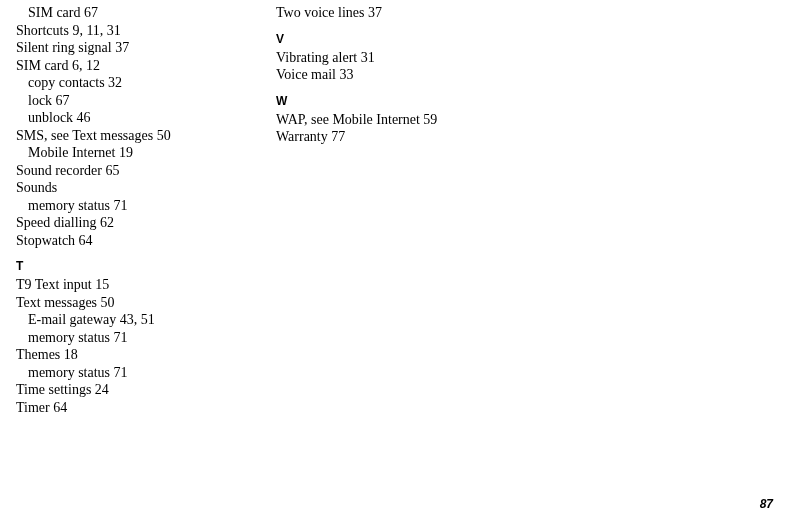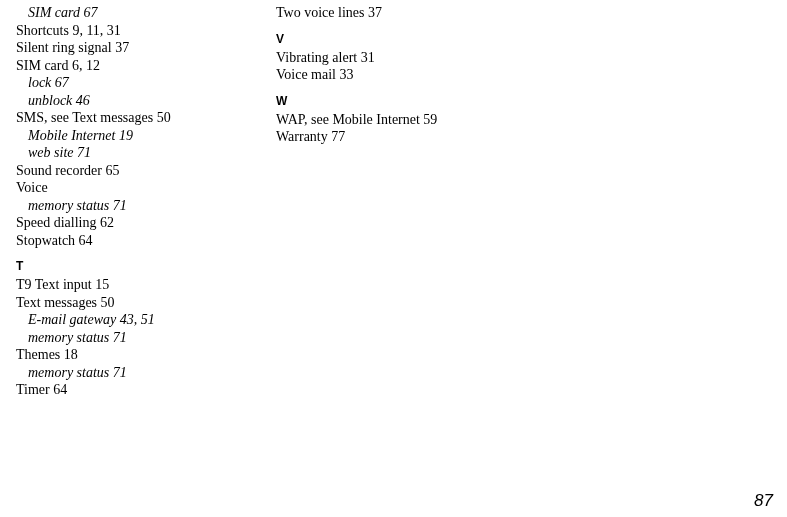--- a/index.html
+++ b/index.html
@@ -17,64 +17,65 @@
     display: flex;
     padding: 4px 16px 0 16px;
   }
   .col {
     width: 260px;
     line-height: 1.25;
   }
   .col1 { }
   .col2 { }
   .entry { margin: 0; white-space: pre; }
-  .sub { padding-left: 12px; font-style: italic; }
+  .sub { padding-left: 12px; }
   .letter {
     font-family: Arial, Helvetica, sans-serif;
     font-weight: bold;
     font-size: 12px;
     margin-top: 10px;
     margin-bottom: 2px;
   }
   .pagenum {
     position: absolute;
     right: 14px;
     bottom: 6px;
     font-family: Arial, Helvetica, sans-serif;
-    font-weight: normal;
-    font-size: 17px;
+    font-weight: bold;
+    font-size: 12px;
     font-style: italic;
   }
 </style>
 </head>
 <body>
 
 <div class="page">
   <div class="col col1">
     <div class="entry sub">SIM card 67</div>
     <div class="entry">Shortcuts 9, 11, 31</div>
     <div class="entry">Silent ring signal 37</div>
     <div class="entry">SIM card 6, 12</div>
+    <div class="entry sub">copy contacts 32</div>
     <div class="entry sub">lock 67</div>
     <div class="entry sub">unblock 46</div>
     <div class="entry">SMS, see Text messages 50</div>
     <div class="entry sub">Mobile Internet 19</div>
-    <div class="entry sub">web site 71</div>
     <div class="entry">Sound recorder 65</div>
-    <div class="entry">Voice</div>
+    <div class="entry">Sounds</div>
     <div class="entry sub">memory status 71</div>
     <div class="entry">Speed dialling 62</div>
     <div class="entry">Stopwatch 64</div>
     <div class="letter">T</div>
     <div class="entry">T9 Text input 15</div>
     <div class="entry">Text messages 50</div>
     <div class="entry sub">E-mail gateway 43, 51</div>
     <div class="entry sub">memory status 71</div>
     <div class="entry">Themes 18</div>
     <div class="entry sub">memory status 71</div>
+    <div class="entry">Time settings 24</div>
     <div class="entry">Timer 64</div>
   </div>
 
   <div class="col col2">
     <div class="entry">Two voice lines 37</div>
     <div class="letter">V</div>
     <div class="entry">Vibrating alert 31</div>
     <div class="entry">Voice mail 33</div>
     <div class="letter">W</div>
     <div class="entry">WAP, see Mobile Internet 59</div>

